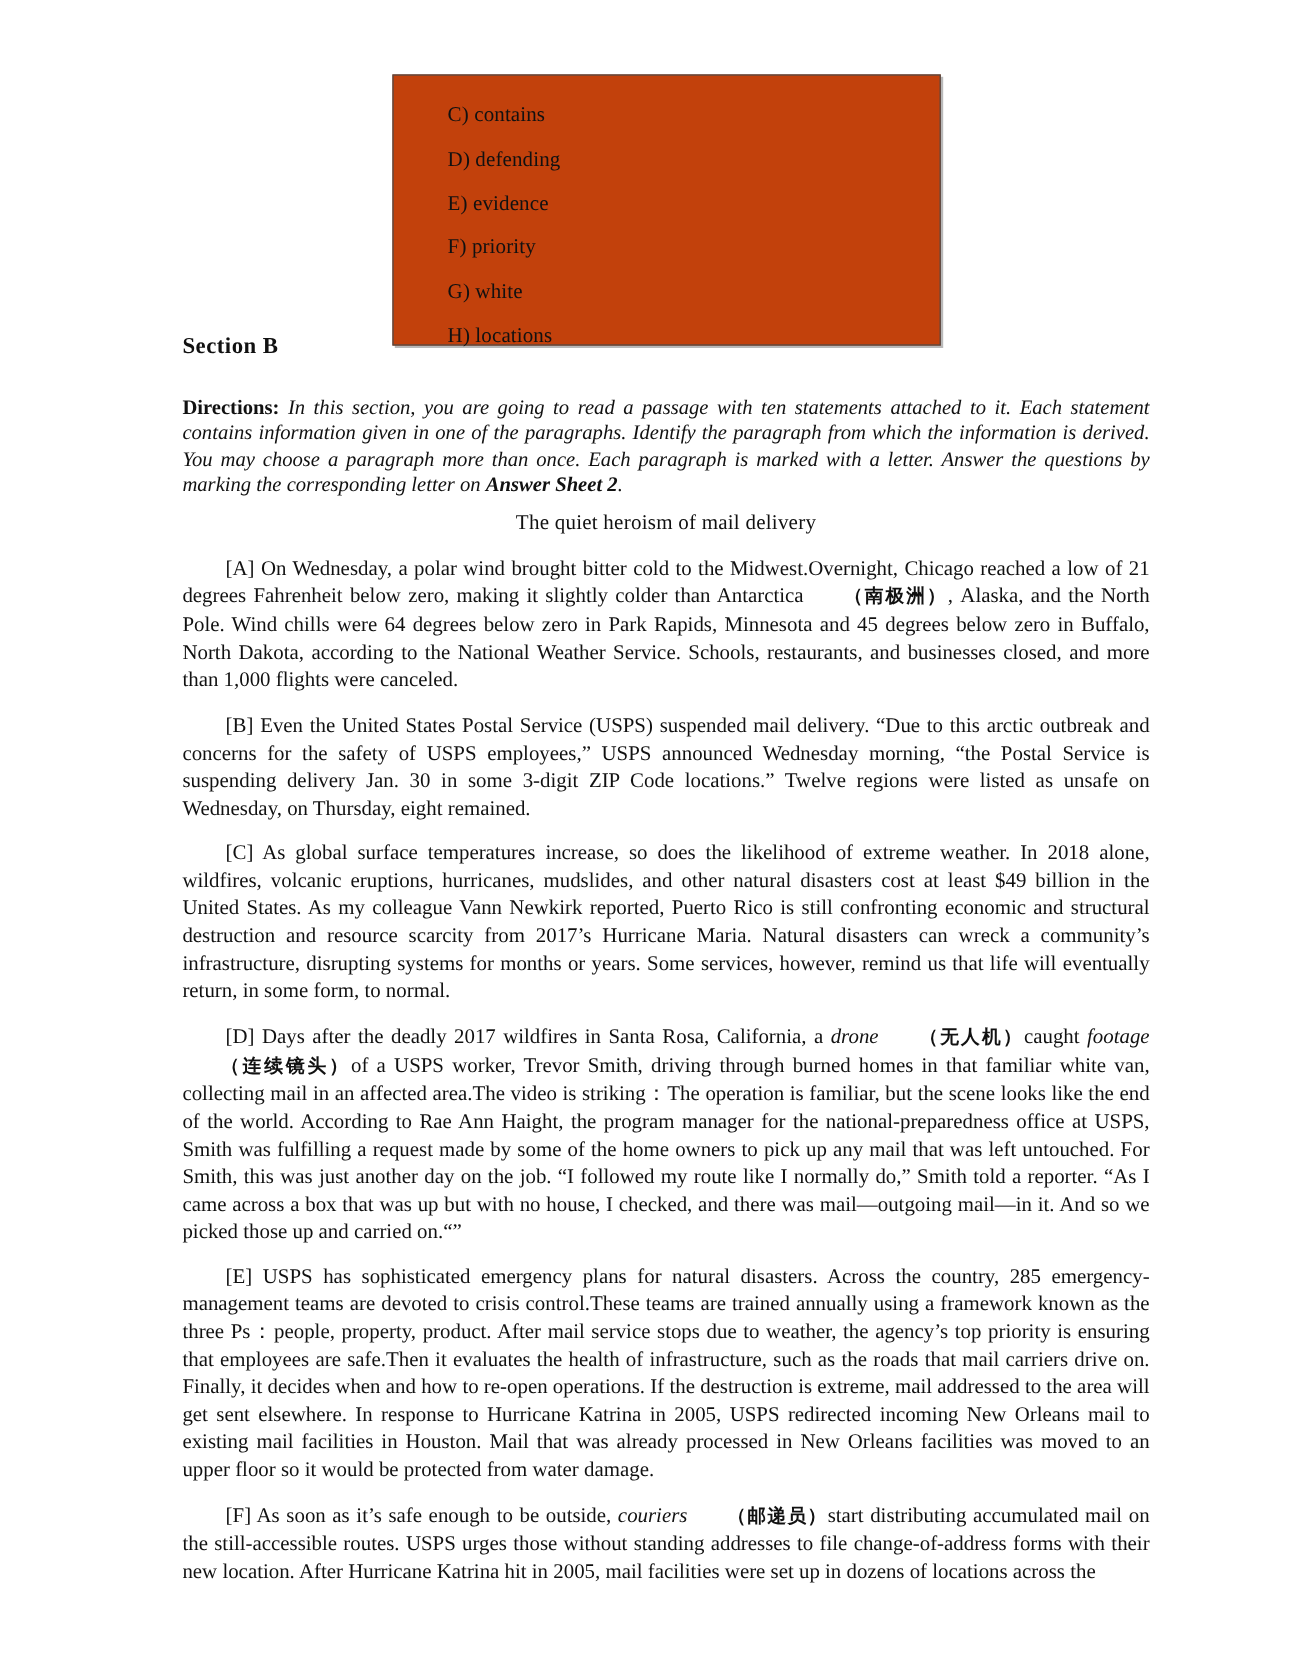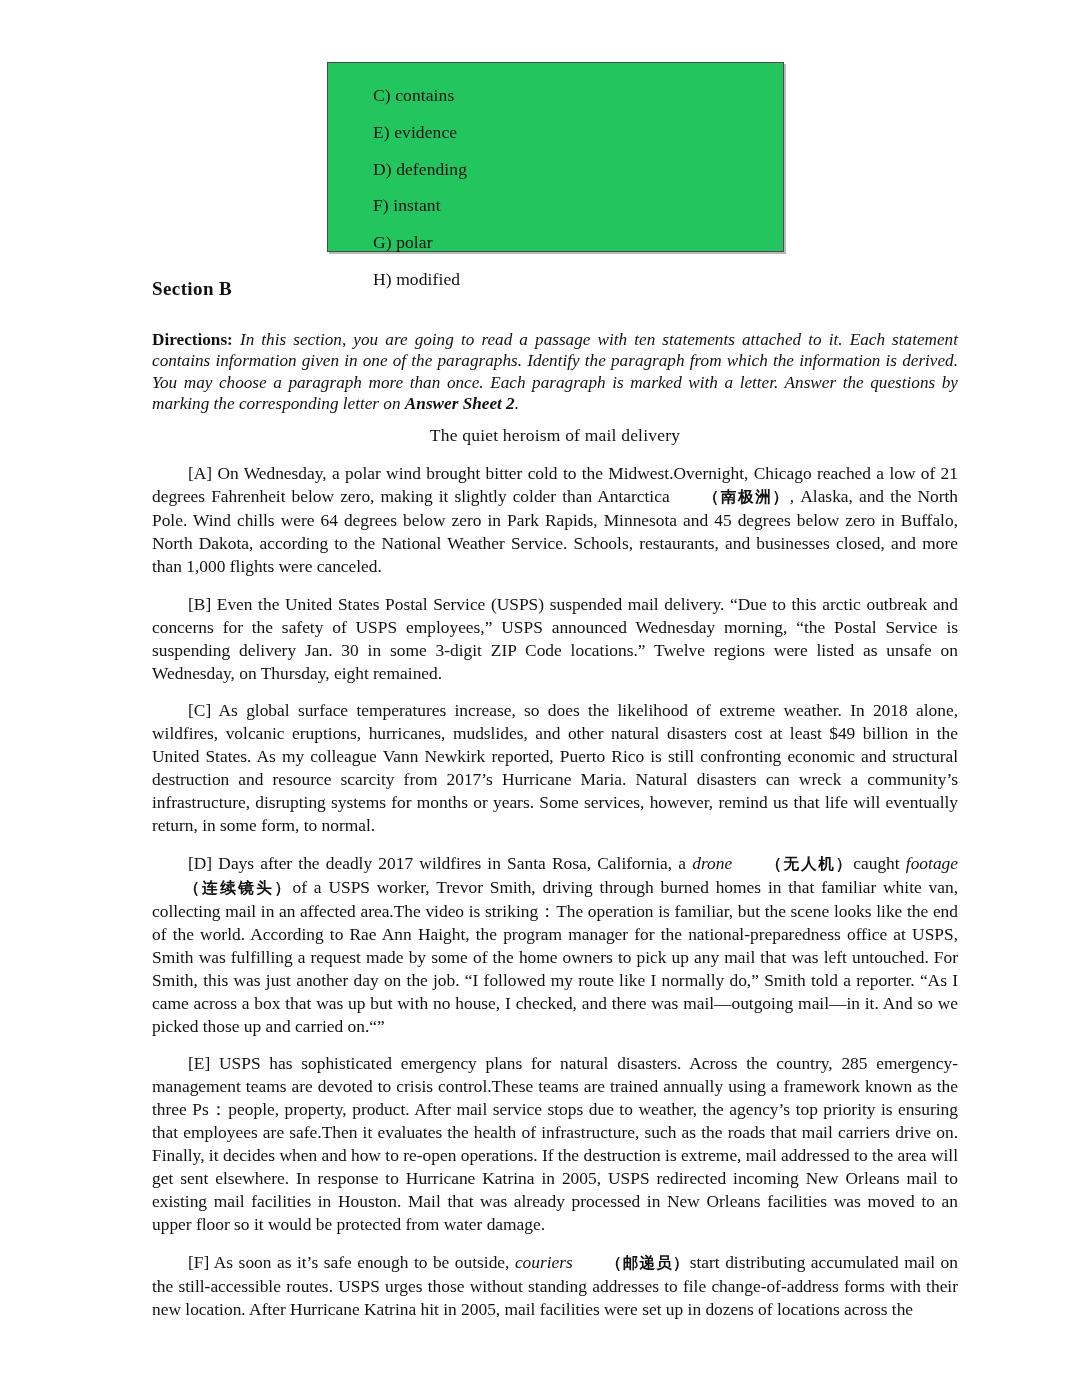--- a/index.html
+++ b/index.html
@@ -21,25 +21,25 @@
     height: 1397px;
     box-sizing: border-box;
   }
 
   
   .wordbank {
     position: absolute;
     left: 327px;
     top: 62px;
     width: 457px;
-    height: 190px;
+    height: 226px;
     box-sizing: border-box;
     border: 1px solid #4a4a4a;
     box-shadow: 2px 2px 0 0 #b9b9b9;
-    background: #22c55e;
+    background: #c2410c;
   }
   .wordbank-inner {
     display: flex;
     padding: 14px 0 0 0;
     height: 100%;
     box-sizing: border-box;
   }
   .wb-col {
     display: flex;
     flex-direction: column;
@@ -118,25 +118,25 @@
 </style>
 </head>
 <body>
 
 <div class="page">
 
   <div class="wordbank">
     <div class="wordbank-inner">
       <div class="wb-col wb-col-left">
         <div class="wb-item">C) contains</div>
+        <div class="wb-item">D) defending</div>
         <div class="wb-item">E) evidence</div>
-        <div class="wb-item">D) defending</div>
-        <div class="wb-item">F) instant</div>
-        <div class="wb-item">G) polar</div>
-        <div class="wb-item">H) modified</div>
+        <div class="wb-item">F) priority</div>
+        <div class="wb-item">G) white</div>
+        <div class="wb-item">H) locations</div>
       </div>
     </div>
   </div>
 
   <div class="section-label">Section B</div>
 
   <div class="directions"><span class="dir-head">Directions:</span><span> In this section, you are going to read a passage with ten statements attached to it. Each statement contains information given in one of the paragraphs. Identify the paragraph from which the information is derived. You may choose a paragraph more than once. Each paragraph is marked with a letter. Answer the questions by marking the corresponding letter on </span><span class="dir-bold">Answer Sheet 2</span><span>.</span></div>
 
   <div class="passage-title">The quiet heroism of mail delivery</div>
 

